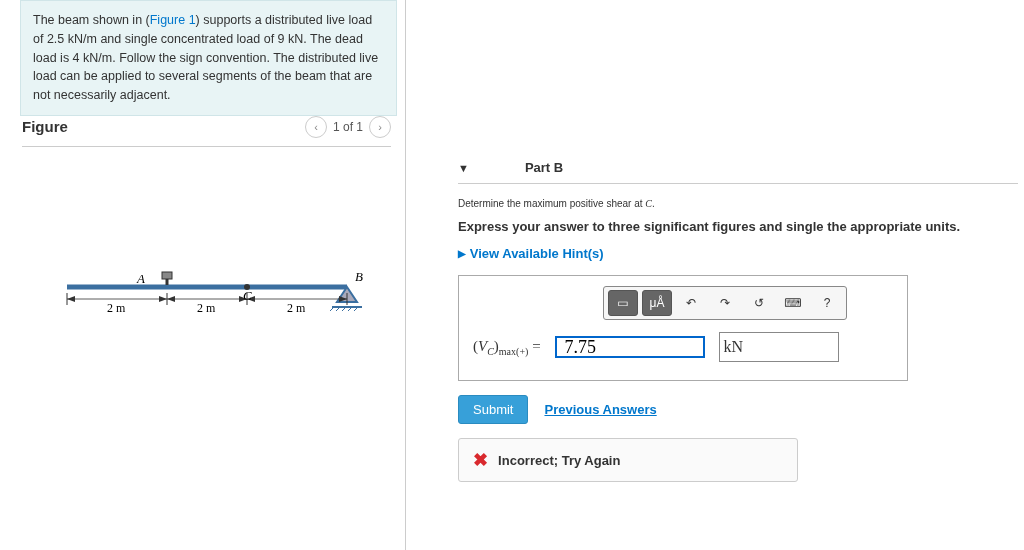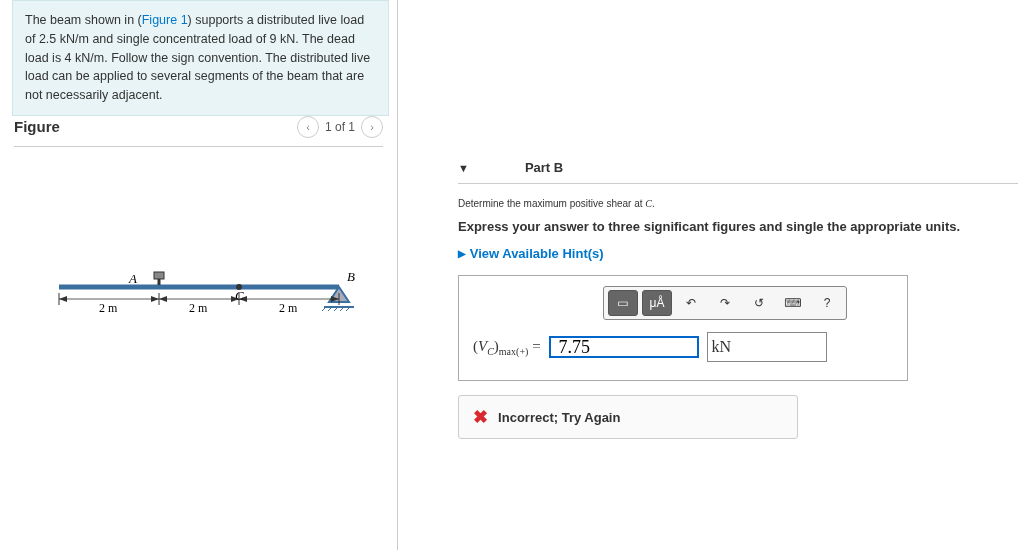--- a/index.html
+++ b/index.html
@@ -7,21 +7,21 @@
     font-family: Arial, Helvetica, sans-serif;
     font-size: 13px;
     color: #333;
     background: #fff;
     width: 1024px;
     height: 550px;
     position: relative;
   }
   .left-panel {
     position: absolute;
-    left: 0; top: 0;
+    left: 8px; top: 0;
     width: 398px;
     height: 550px;
     border-right: 1px solid #ccc;
     padding: 0;
   }
   .problem-box {
     background: #e8f4f5;
     border: 1px solid #d0e5e8;
     margin: 0 8px 0 12px;
     padding: 10px 12px;
@@ -128,21 +128,21 @@
     font-size: 12px;
     color: #333;
     cursor: pointer;
   }
   .tool-btn.dark { background:#666; color:#fff; border-color:#555;}
   .tool-btn.nb { border:none; background:transparent; }
 
   .answer-row {
     display: flex;
     align-items: center;
-    gap: 8px;
+    gap: 14px;
   }
   .var-label { font-family: 'Times New Roman', serif; font-size: 15px; }
   .var-label sub { font-size: 10px; }
   .value-input {
     border: 2px solid #0066cc;
     height: 22px;
     width: 150px;
     padding: 0 8px;
     font-size: 18px;
     font-family: 'Times New Roman', serif;
@@ -291,19 +291,23 @@
       </div>
       <div class="answer-row">
         <span class="var-label">(<i>V<sub>C</sub></i>)<sub>max(+)</sub> =</span>
         <input class="value-input" value="7.75" style="">
         <div class="unit-input">
             <span>kN</span>
           </div>
       </div>
     </div>
 
+    <div class="submit-row">
+      <button class="submit-btn">Submit</button>
+      <span class="prev-answers">Previous Answers</span>
+    </div>
 
     <div class="feedback-box">
       <span class="x-icon">✖</span>
       <span class="feedback-text">Incorrect; Try Again</span>
     </div>
   </div>
 </div>
 
 </body></html>

